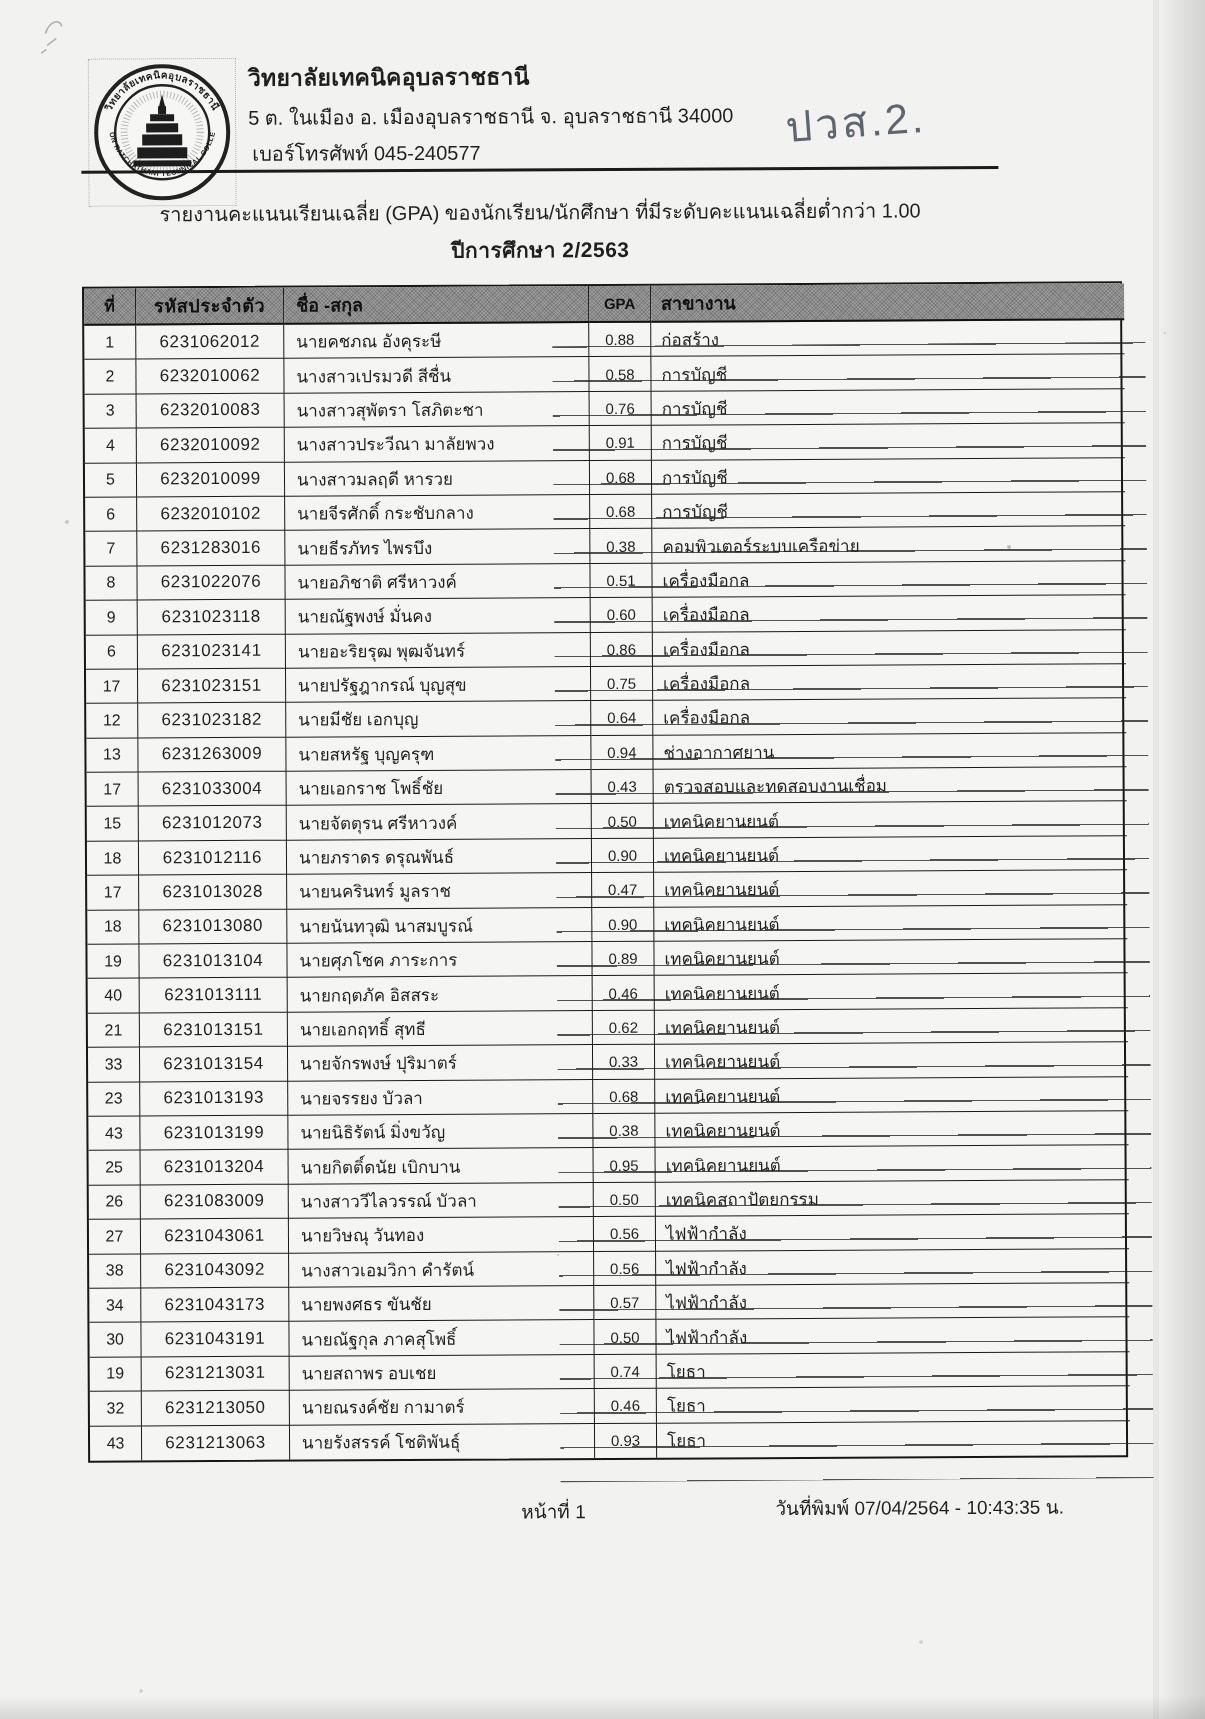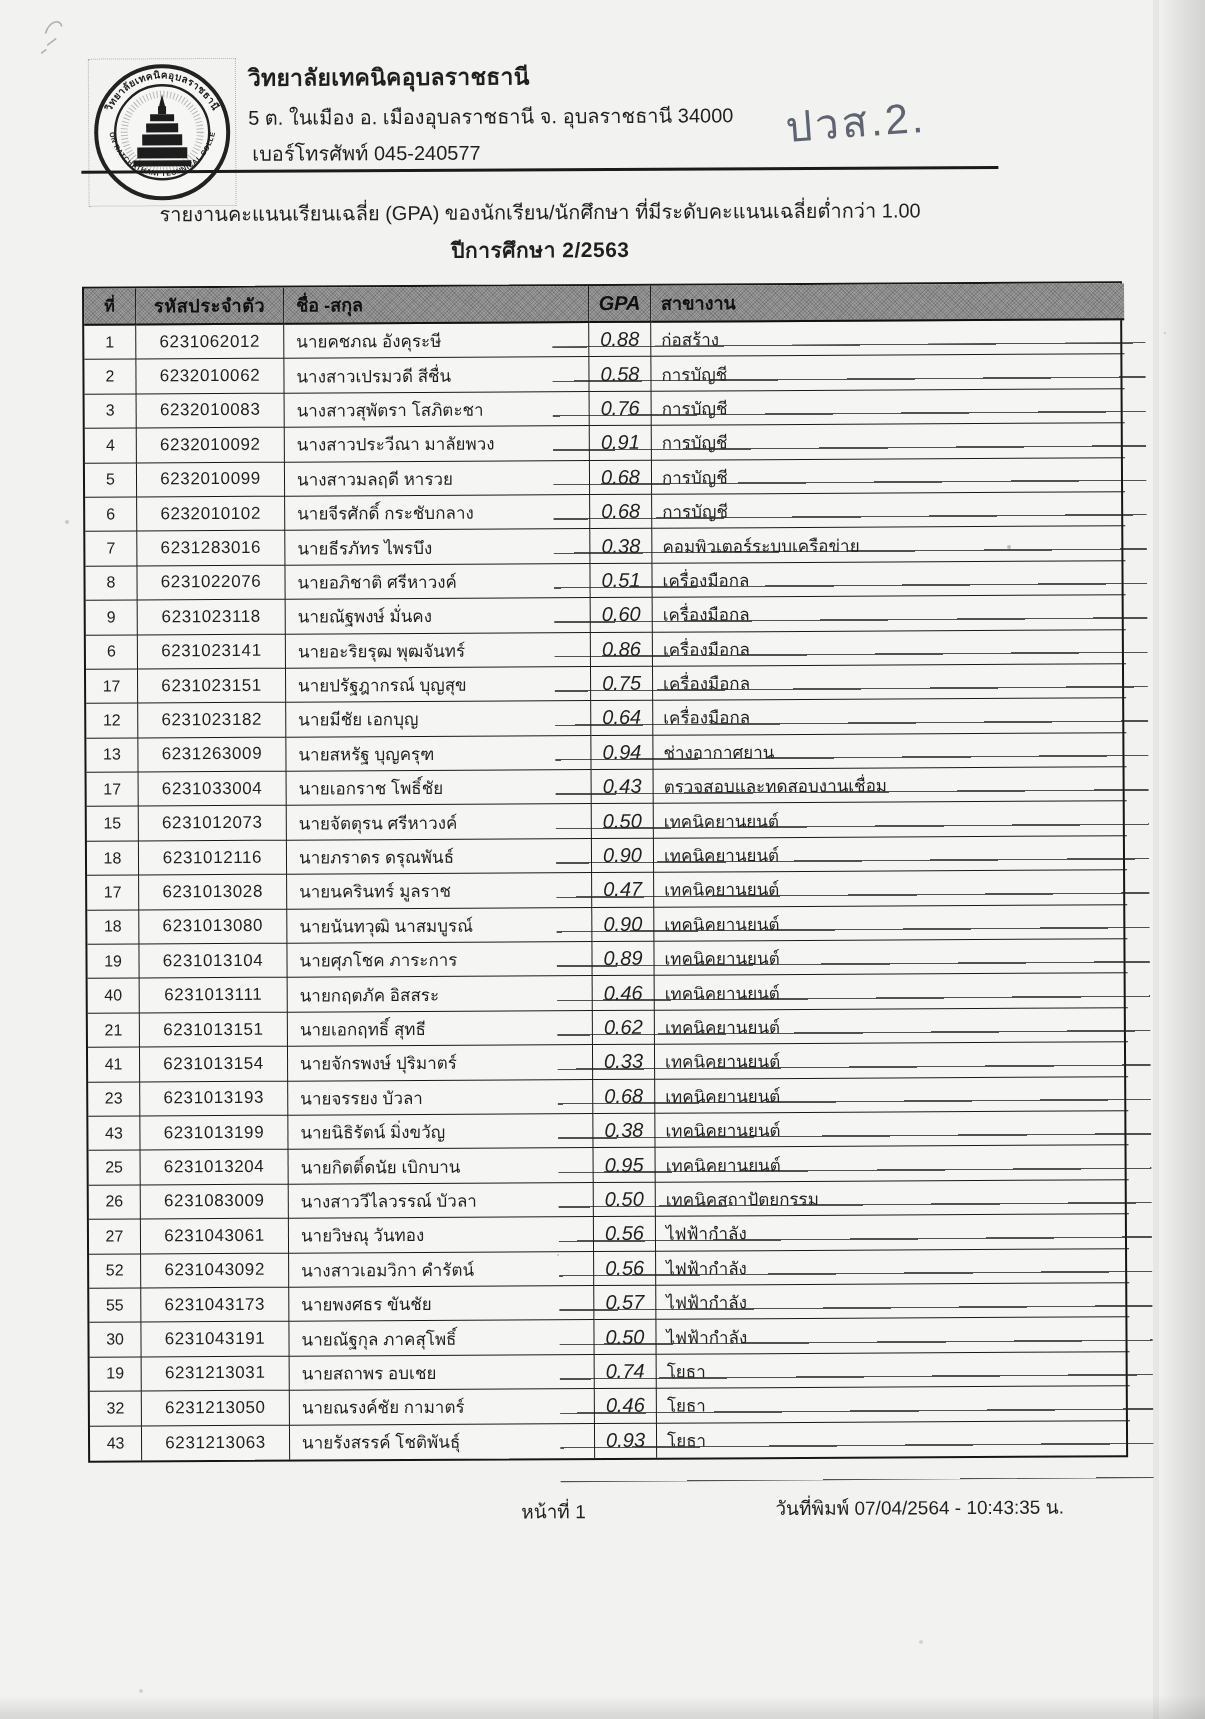--- a/index.html
+++ b/index.html
@@ -48,21 +48,21 @@
     background-color:#999;
     background-image:
       repeating-linear-gradient(45deg, rgba(0,0,0,.13) 0 1px, transparent 1px 2.6px),
       repeating-linear-gradient(-45deg, rgba(0,0,0,.13) 0 1px, transparent 1px 2.6px);
     border-bottom:2px solid #111;
   }
   .gpa td{height:34.4px;font-size:17px;background:transparent;}
   .gpa .c0{text-align:center;font-size:16px;}
   .gpa .c1{text-align:center;letter-spacing:.6px;}
   .gpa .c2{text-align:left;padding-left:12px;}
-  .gpa .c3{text-align:center;font-size:20px;font-style:italic;}
+  .gpa .c3{text-align:center;font-size:15px;}
   .gpa .c4{text-align:left;padding-left:10px;border-right:none;}
   .gpa tr:last-child td{border-bottom:none;}
 
   
   .echo-lines{
     position:absolute;left:555px;top:346px;width:593px;height:1136px;
     background:repeating-linear-gradient(180deg,
       rgba(35,35,35,.78) 0 1.5px, transparent 1.5px 34.4px);
     transform:rotate(-0.12deg);transform-origin:0 0;
     pointer-events:none;
@@ -302,21 +302,21 @@
             <td class="c4">เทคนิคยานยนต์</td>
           </tr>
           <tr>
             <td class="c0">21</td>
             <td class="c1">6231013151</td>
             <td class="c2">นายเอกฤทธิ์ สุทธี</td>
             <td class="c3">0.62</td>
             <td class="c4">เทคนิคยานยนต์</td>
           </tr>
           <tr>
-            <td class="c0">41</td>
+            <td class="c0">33</td>
             <td class="c1">6231013154</td>
             <td class="c2">นายจักรพงษ์ ปุริมาตร์</td>
             <td class="c3">0.33</td>
             <td class="c4">เทคนิคยานยนต์</td>
           </tr>
           <tr>
             <td class="c0">23</td>
             <td class="c1">6231013193</td>
             <td class="c2">นายจรรยง บัวลา</td>
             <td class="c3">0.68</td>
@@ -344,28 +344,28 @@
             <td class="c4">เทคนิคสถาปัตยกรรม</td>
           </tr>
           <tr>
             <td class="c0">27</td>
             <td class="c1">6231043061</td>
             <td class="c2">นายวิษณุ วันทอง</td>
             <td class="c3">0.56</td>
             <td class="c4">ไฟฟ้ากำลัง</td>
           </tr>
           <tr>
-            <td class="c0">52</td>
+            <td class="c0">38</td>
             <td class="c1">6231043092</td>
             <td class="c2">นางสาวเอมวิกา คำรัตน์</td>
             <td class="c3">0.56</td>
             <td class="c4">ไฟฟ้ากำลัง</td>
           </tr>
           <tr>
-            <td class="c0">55</td>
+            <td class="c0">34</td>
             <td class="c1">6231043173</td>
             <td class="c2">นายพงศธร ขันชัย</td>
             <td class="c3">0.57</td>
             <td class="c4">ไฟฟ้ากำลัง</td>
           </tr>
           <tr>
             <td class="c0">30</td>
             <td class="c1">6231043191</td>
             <td class="c2">นายณัฐกุล ภาคสุโพธิ์</td>
             <td class="c3">0.50</td>

